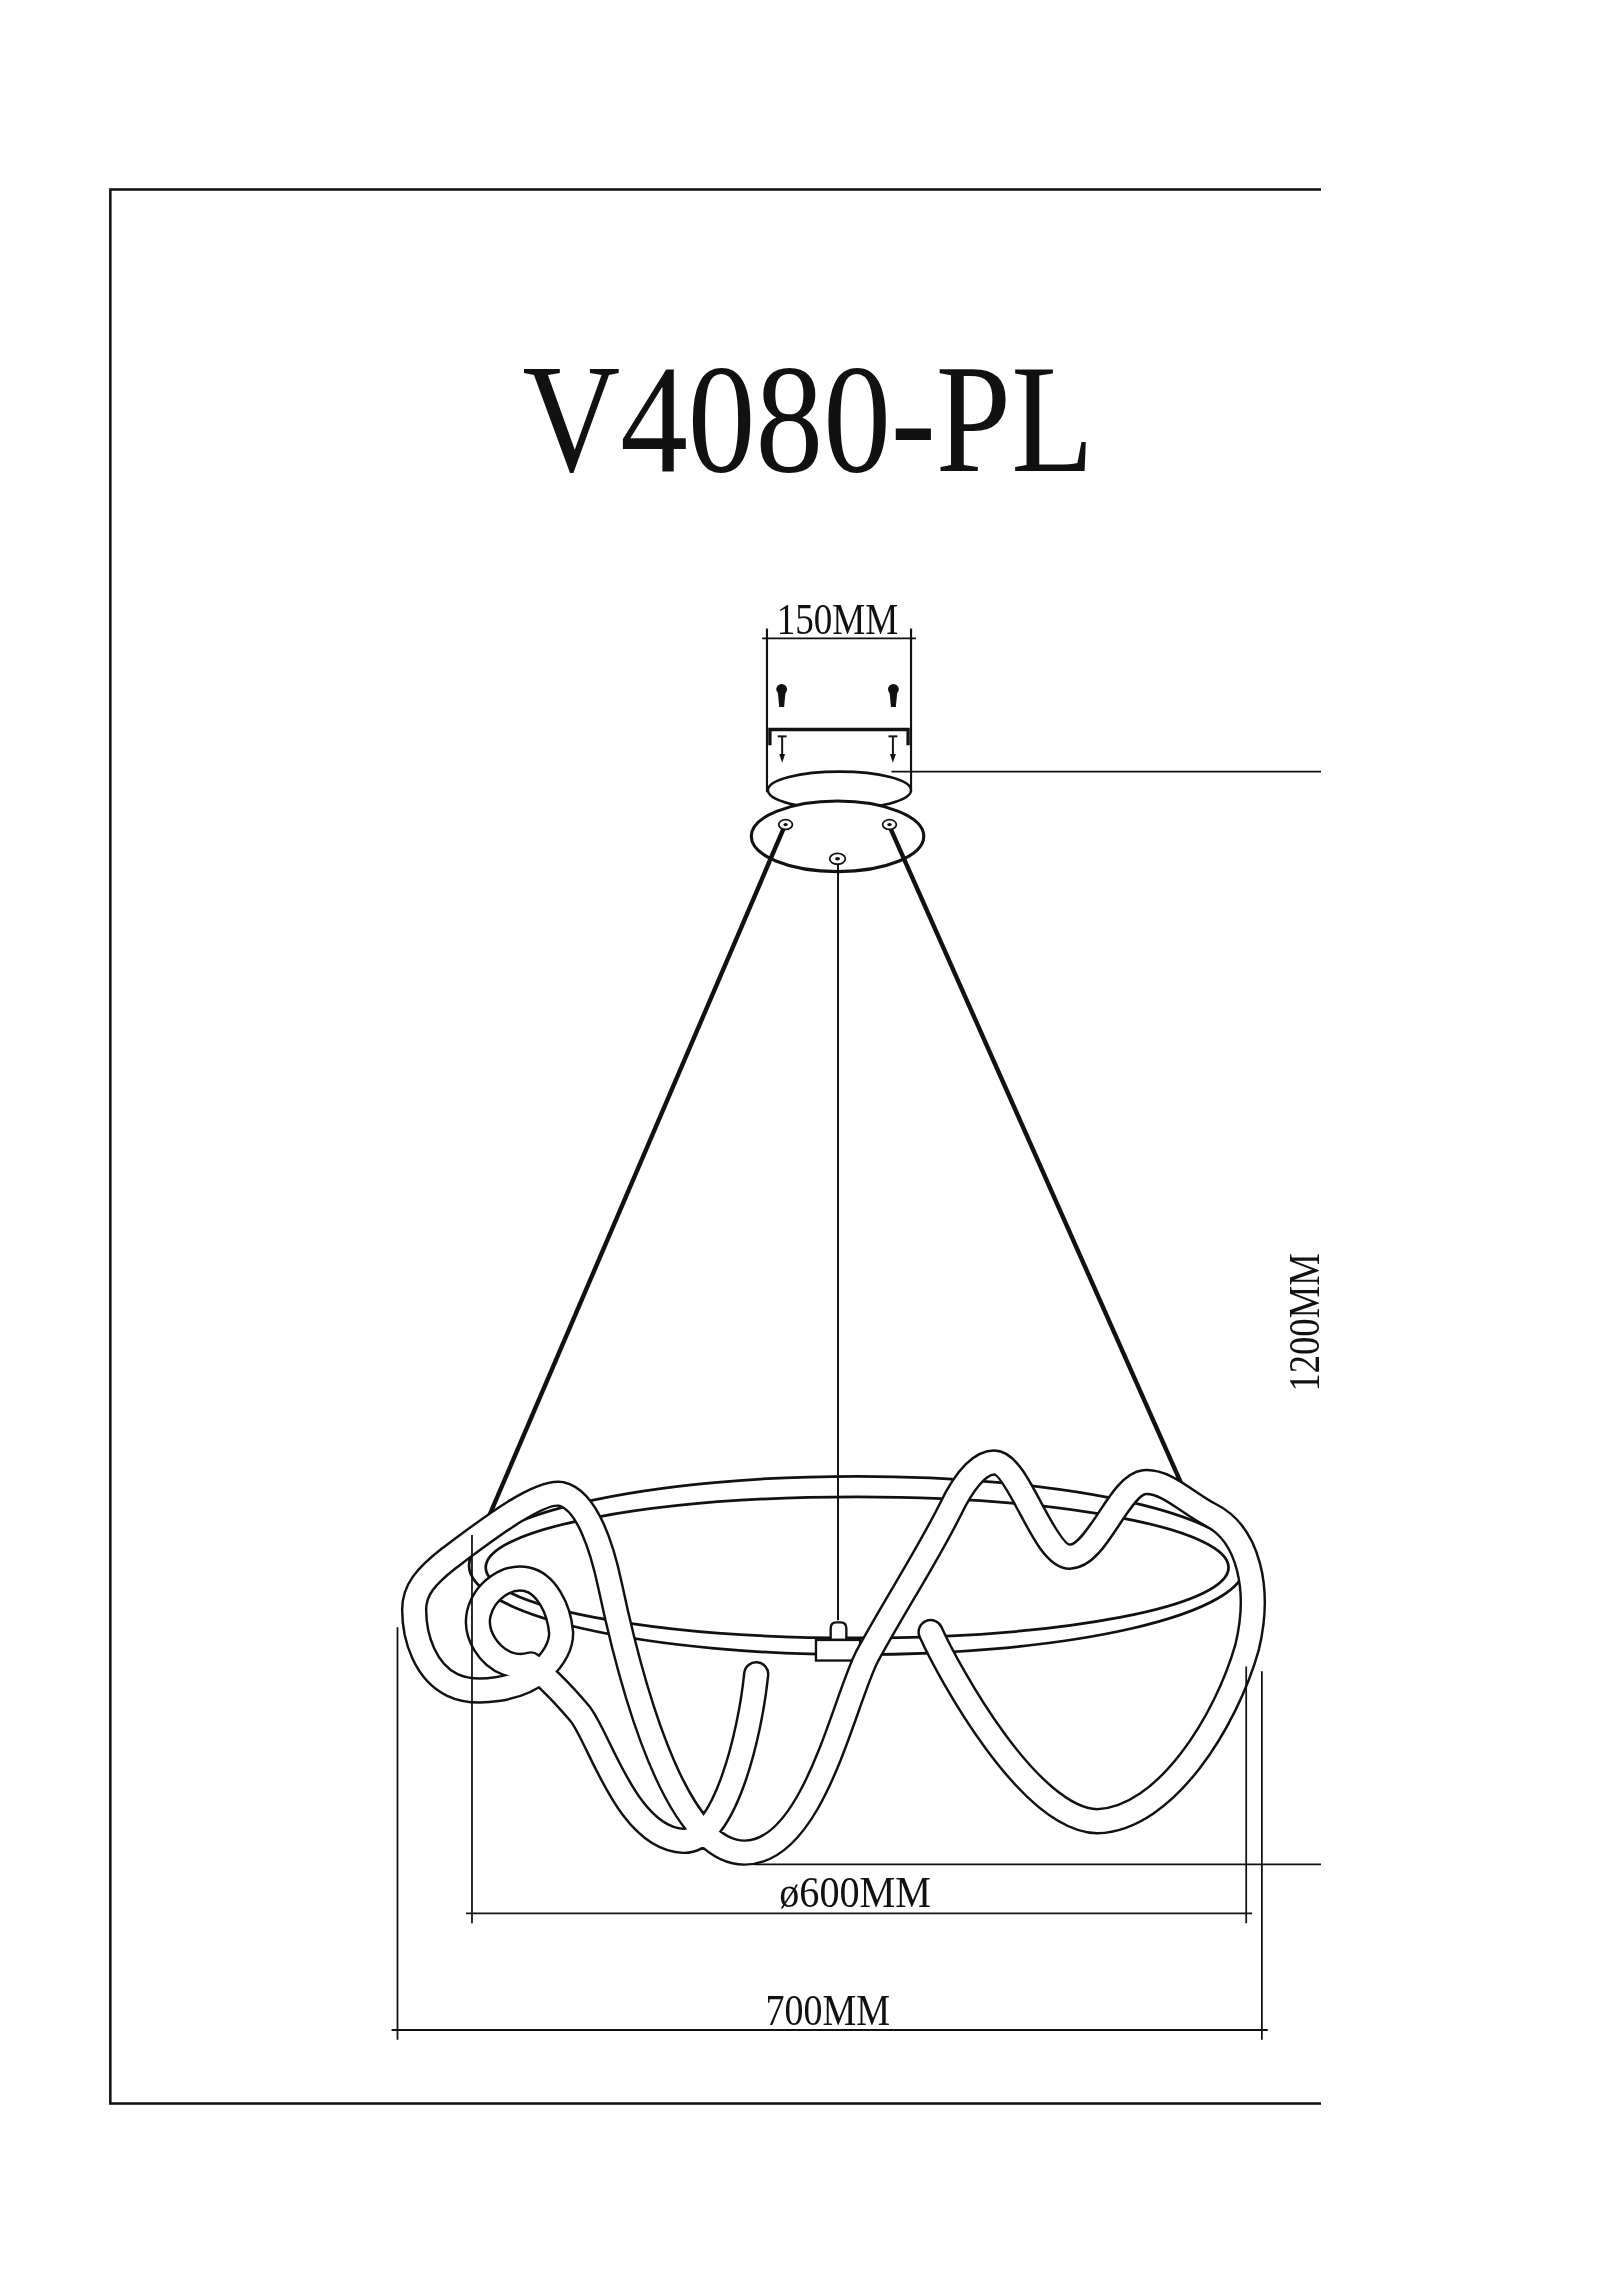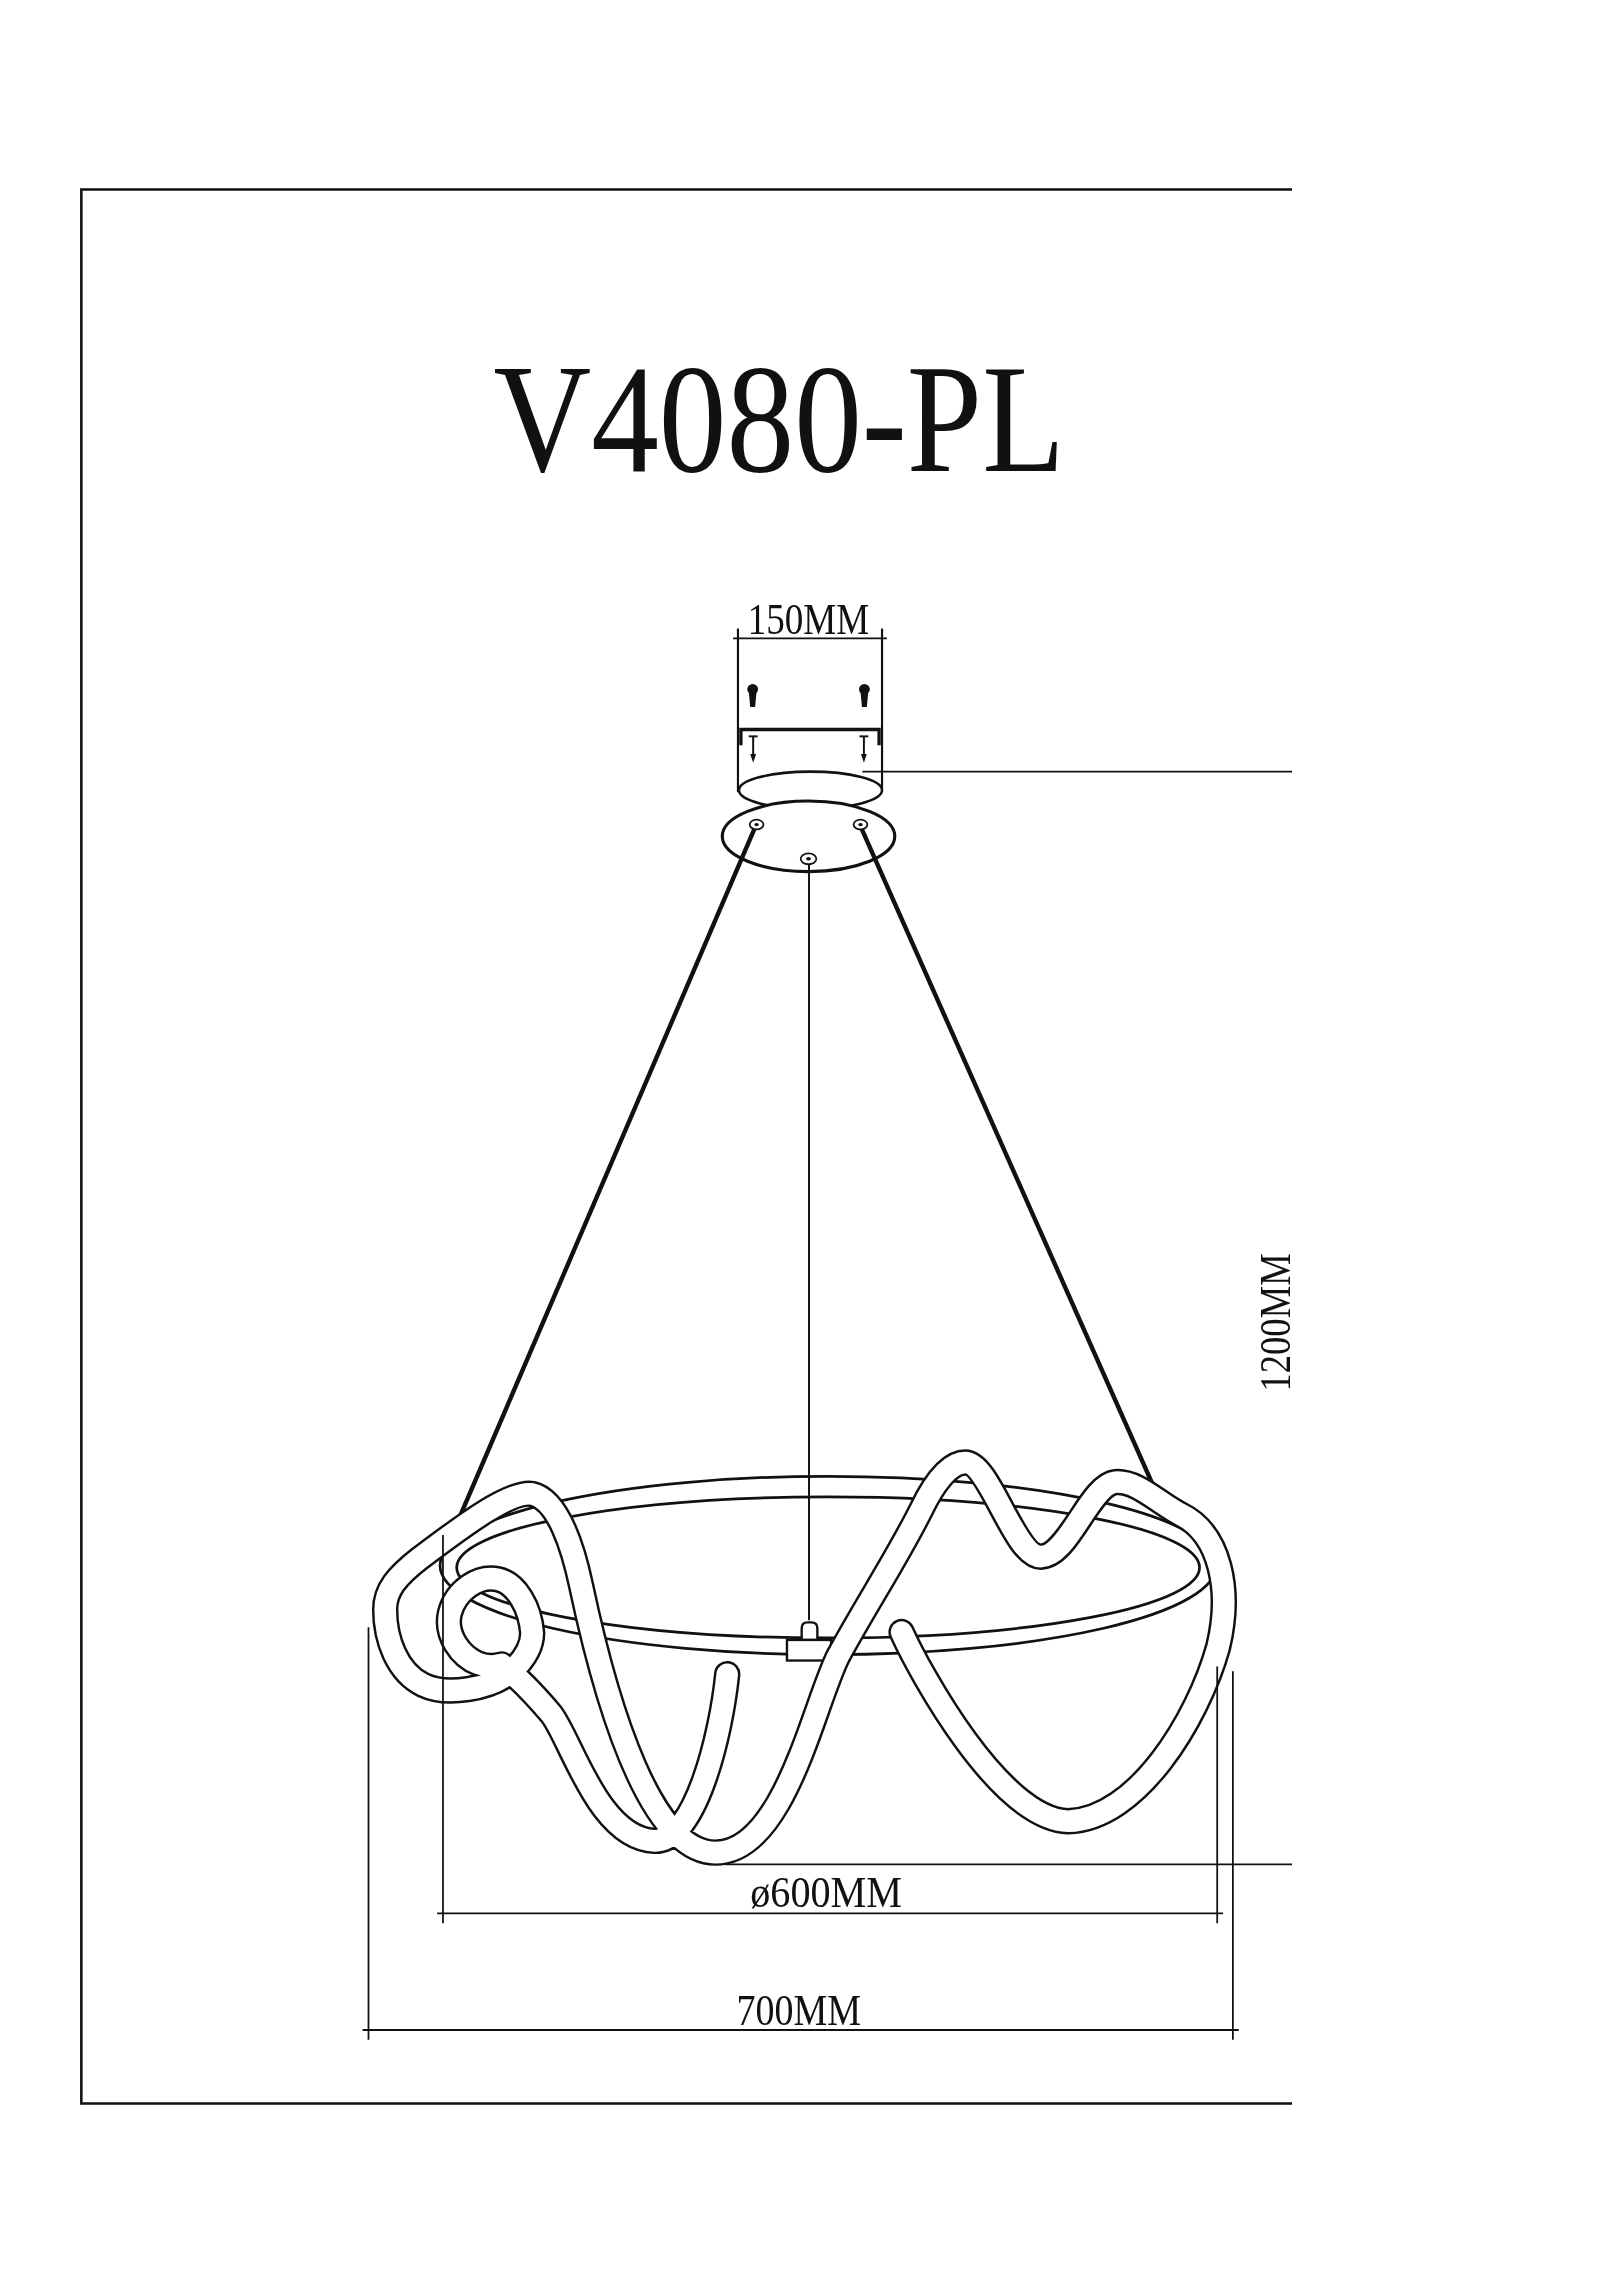--- a/index.html
+++ b/index.html
@@ -6,20 +6,21 @@
     margin: 0;
     padding: 0;
     background: #ffffff;
   }
   .sheet {
     position: relative;
     width: 1292px;
     height: 2293px;
     background: #ffffff;
     overflow: hidden;
+    margin-left: 29px;
   }
   svg { display: block; }
   text {
     font-family: "Liberation Serif", "DejaVu Serif", serif;
     fill: #111111;
   }
   .title-text   { font-size: 158px; }
   .dim-text     { font-size: 45px; }
   .dim-text-dia { font-size: 46px; }
 </style>

